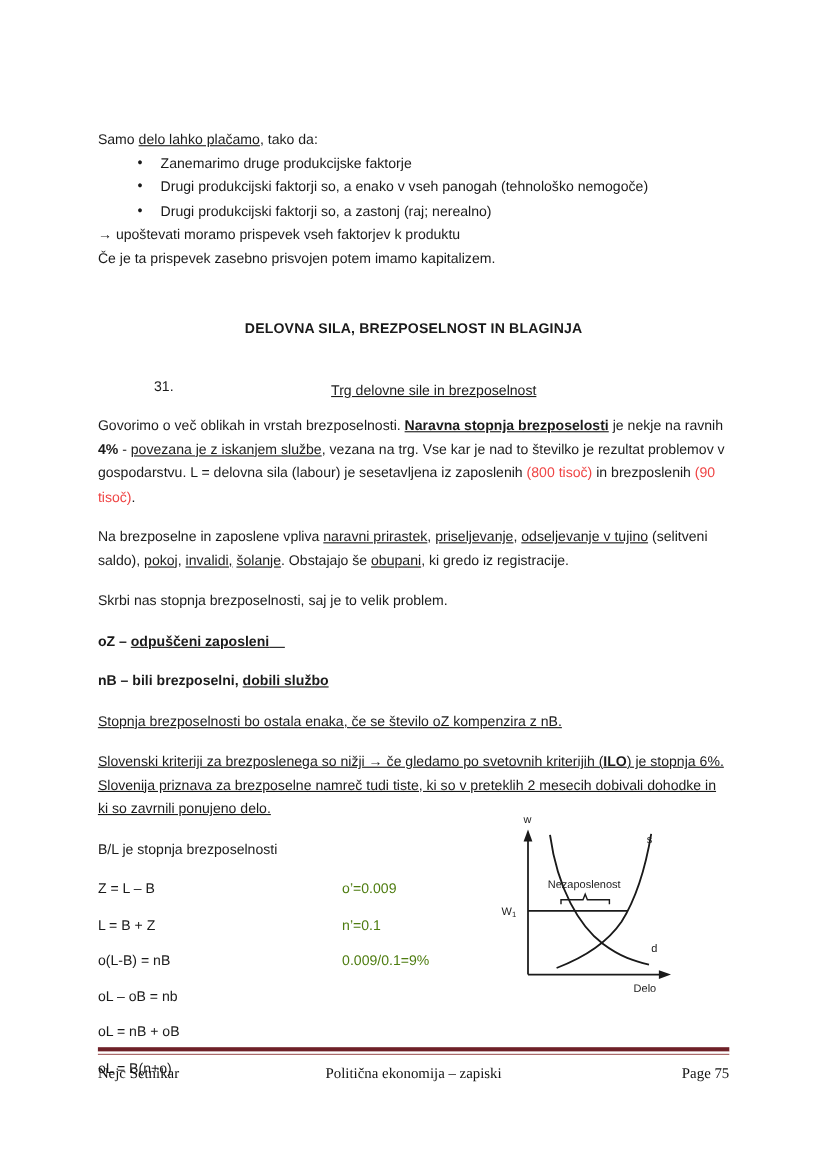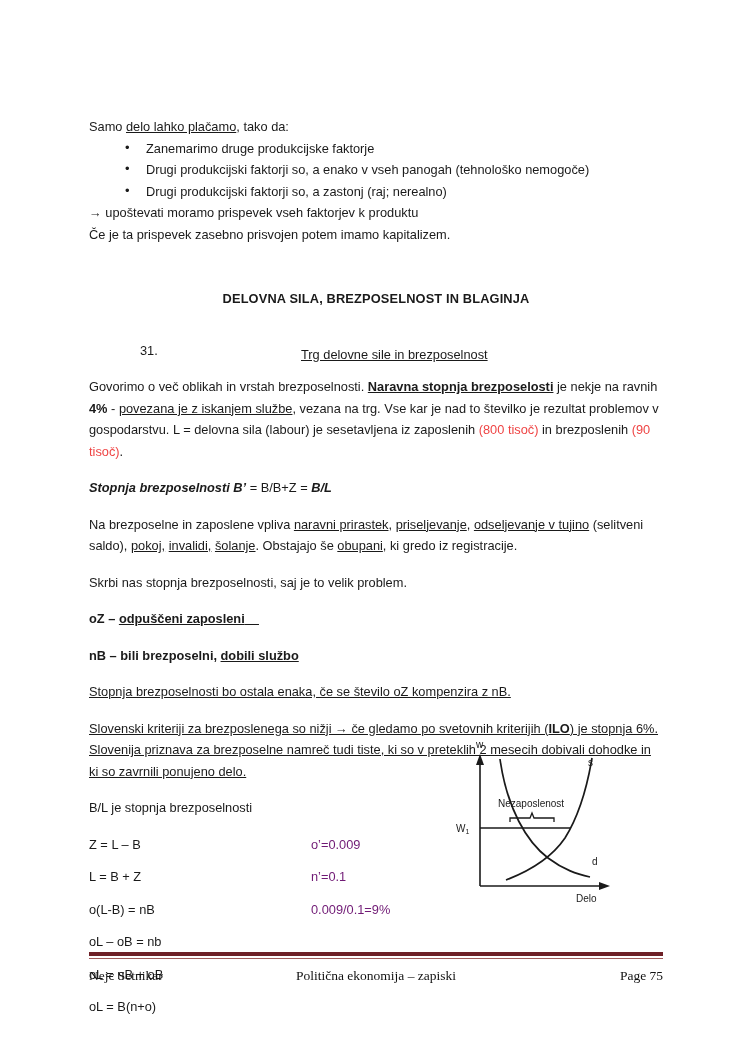--- a/index.html
+++ b/index.html
@@ -94,21 +94,21 @@
   }
   .eqrow .lhs {
     position: absolute;
     left: 0;
     top: 0;
   }
   .eqrow .rhs {
     position: absolute;
     left: 222px;
     top: 0;
-    color: #701a75;
+    color: #4d7c0f;
   }
 
   .chart-wrap {
     position: absolute;
     left: 452px;
     top: 734px;
     width: 210px;
     height: 185px;
   }
 
@@ -175,21 +175,20 @@
 
     <div class="numbered-row">
       <span class="num">31.</span>
       <span class="ttl">Trg delovne sile in brezposelnost</span>
     </div>
 
     <div class="spacer-sm"></div>
 
     <p class="para"><span>Govorimo o več oblikah in vrstah brezposelnosti. </span><span class="b u">Naravna stopnja brezposelosti</span><span> je nekje na ravnih </span><span class="b">4%</span><span> - </span><span class="u">povezana je z iskanjem službe</span><span>, vezana na trg. Vse kar je nad to številko je rezultat problemov v gospodarstvu. L = delovna sila (labour) je sesetavljena iz zaposlenih </span><span class="gray">(800 tisoč)</span><span> in brezposlenih </span><span class="gray">(90 tisoč)</span><span>.</span></p>
 
-    <p class="para"><span class="bi">Stopnja brezposelnosti B’</span><span> = B/B+Z = </span><span class="bi">B/L</span></p>
 
     <p class="para"><span>Na brezposelne in zaposlene vpliva </span><span class="u">naravni prirastek</span><span>, </span><span class="u">priseljevanje</span><span>, </span><span class="u">odseljevanje v tujino</span><span> (selitveni saldo), </span><span class="u">pokoj,</span><span> </span><span class="u">invalidi,</span><span> </span><span class="u">šolanje</span><span>. Obstajajo še </span><span class="u">obupani</span><span>, ki gredo iz registracije.</span></p>
 
     <p class="para">Skrbi nas stopnja brezposelnosti, saj je to velik problem.</p>
 
     <p class="para"><span class="b">oZ – </span><span class="b u">odpuščeni zaposleni</span><span class="u">&nbsp;&nbsp;&nbsp;&nbsp;</span></p>
 
     <p class="para"><span class="b">nB – bili brezposelni, </span><span class="b u">dobili službo</span></p>
 
     <p class="para u">Stopnja brezposelnosti bo ostala enaka, če se število oZ kompenzira z nB.</p>

